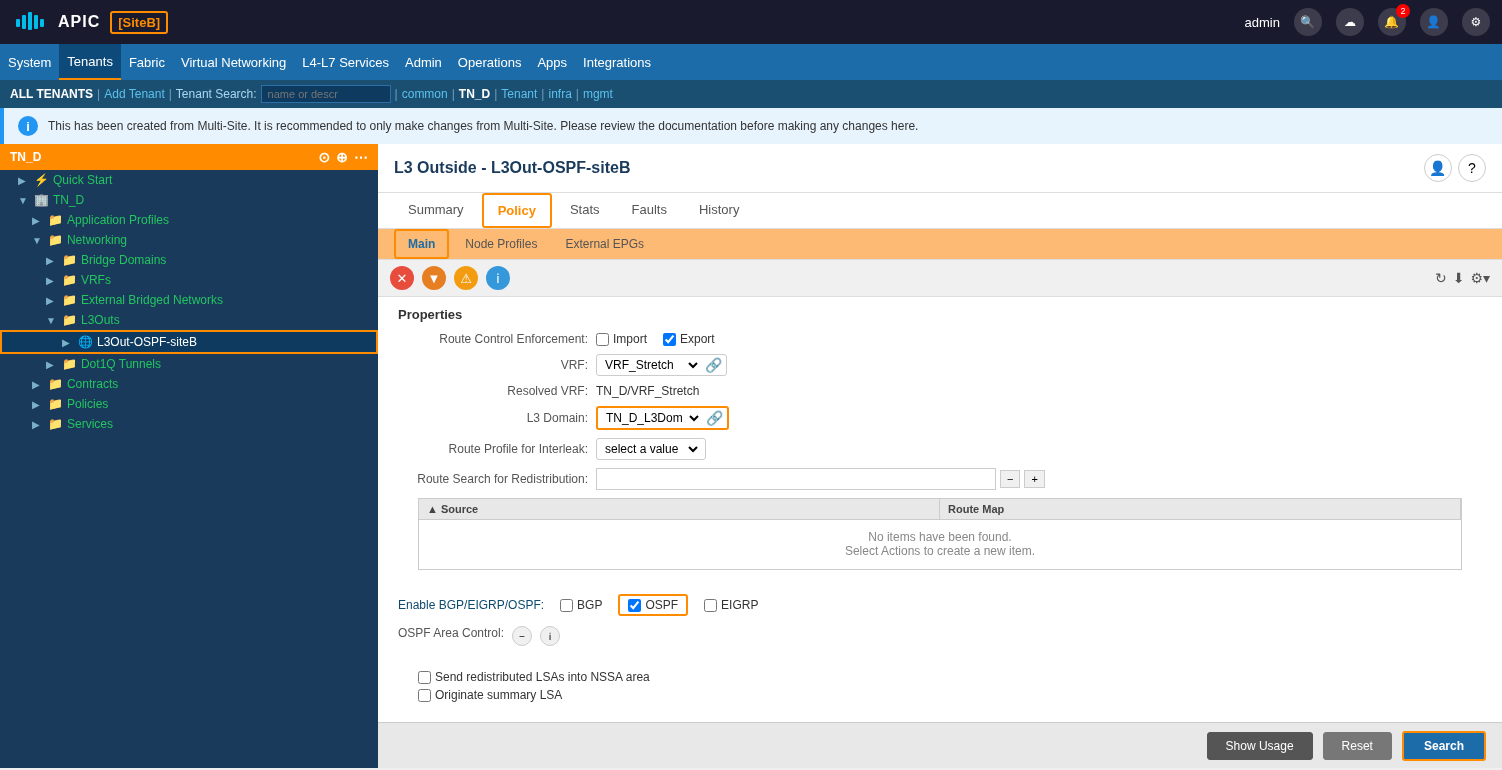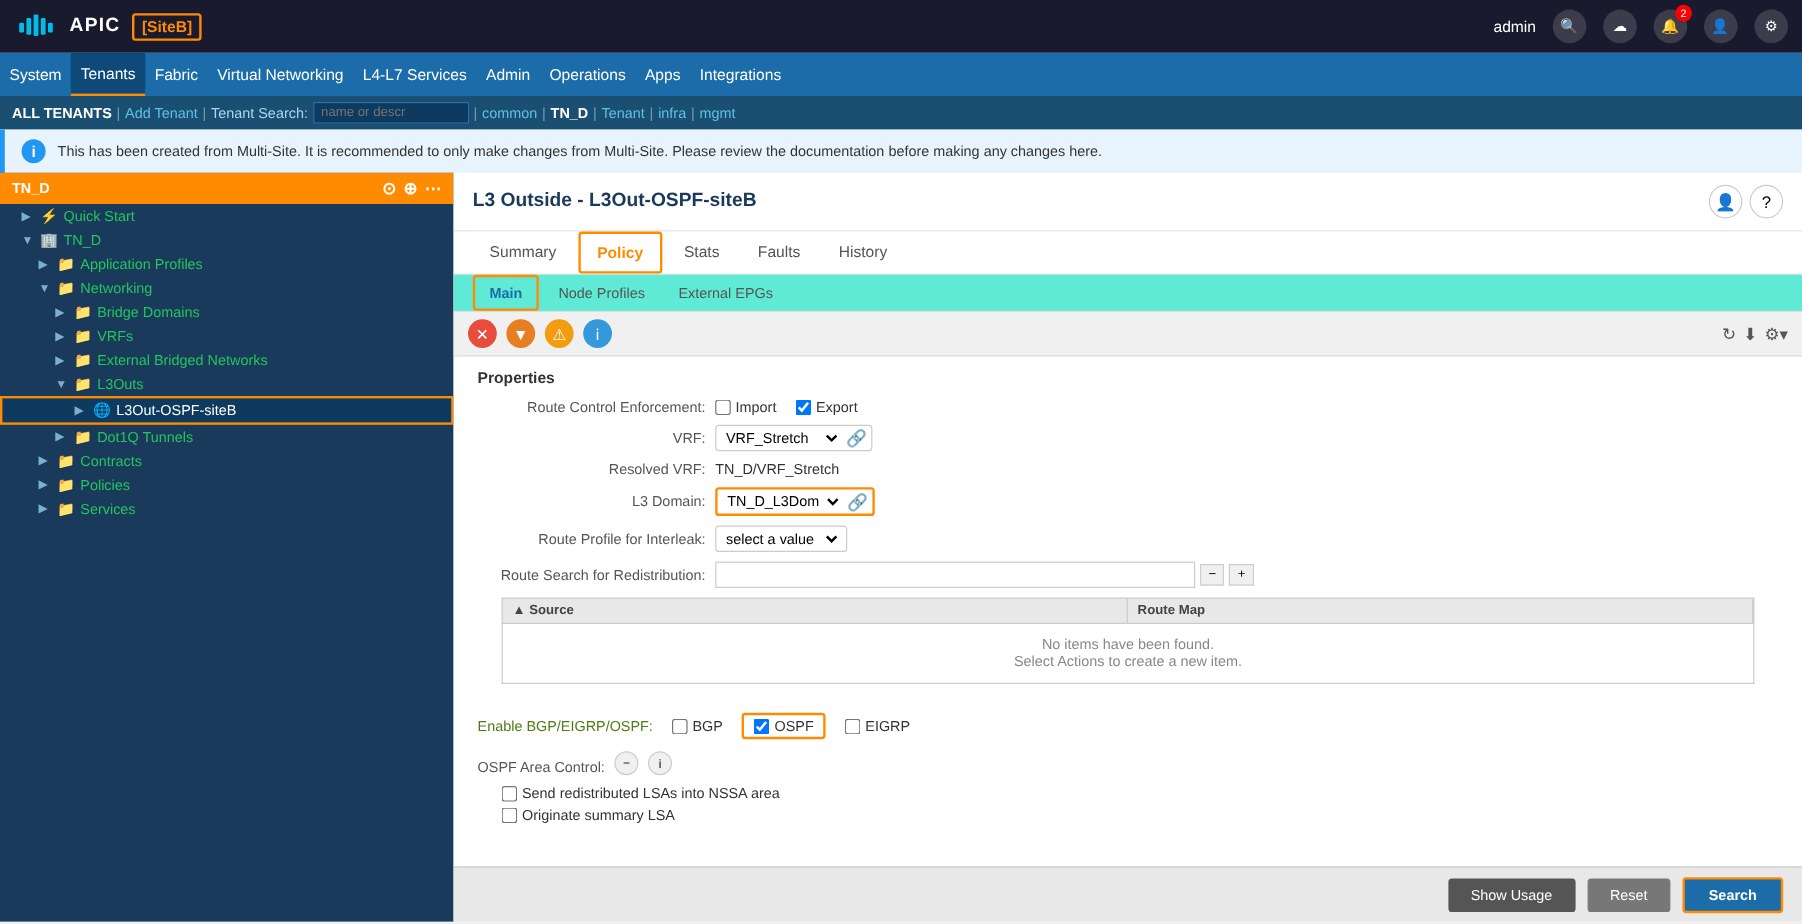--- a/index.html
+++ b/index.html
@@ -223,21 +223,21 @@
     .tab.outlined {
       border: 2px solid #ff8c00;
       border-radius: 3px;
       color: #ff8c00;
     }
 
     
     .subtabs-row {
       display: flex;
       align-items: center;
-      background: #5eead4;
+      background: #fdba74;
       border-bottom: 1px solid #ddd;
       padding: 0 16px;
       gap: 4px;
     }
     .subtab {
       padding: 6px 12px;
       cursor: pointer;
       color: #555;
       font-size: 12px;
     }
@@ -383,44 +383,44 @@
     
     .protocol-section {
       padding: 10px 20px;
     }
     .enable-row {
       display: flex;
       align-items: center;
       gap: 16px;
       margin-bottom: 10px;
     }
-    .enable-label { font-size: 12px; color: #4d7c0f; }
+    .enable-label { font-size: 12px; color: #0c4a6e; }
 
     .ospf-checkbox-wrapper {
       border: 2px solid #ff8c00;
       border-radius: 3px;
       padding: 2px 8px;
       display: flex; align-items: flex-start; gap: 4px;
     }
 
     .ospf-area-id-wrapper {
       border: 2px solid #ff8c00;
       border-radius: 3px;
       padding: 2px 6px;
       display: flex; align-items: center; gap: 4px;
     }
     .ospf-area-id-wrapper input {
       border: none; outline: none; font-size: 12px; width: 30px;
     }
 
     .ospf-area-control {
       display: flex;
-      align-items: flex-end;
+      align-items: flex-start;
       gap: 8px;
-      margin-bottom: 8px;
+      margin-bottom: 24px;
     }
     .control-label { font-size: 12px; color: #555; }
 
     .small-icon-btn {
       width: 20px; height: 20px;
       border-radius: 50%;
       border: 1px solid #ccc;
       background: #f0f0f0;
       display: flex; align-items: center; justify-content: center;
       cursor: pointer; font-size: 10px;

